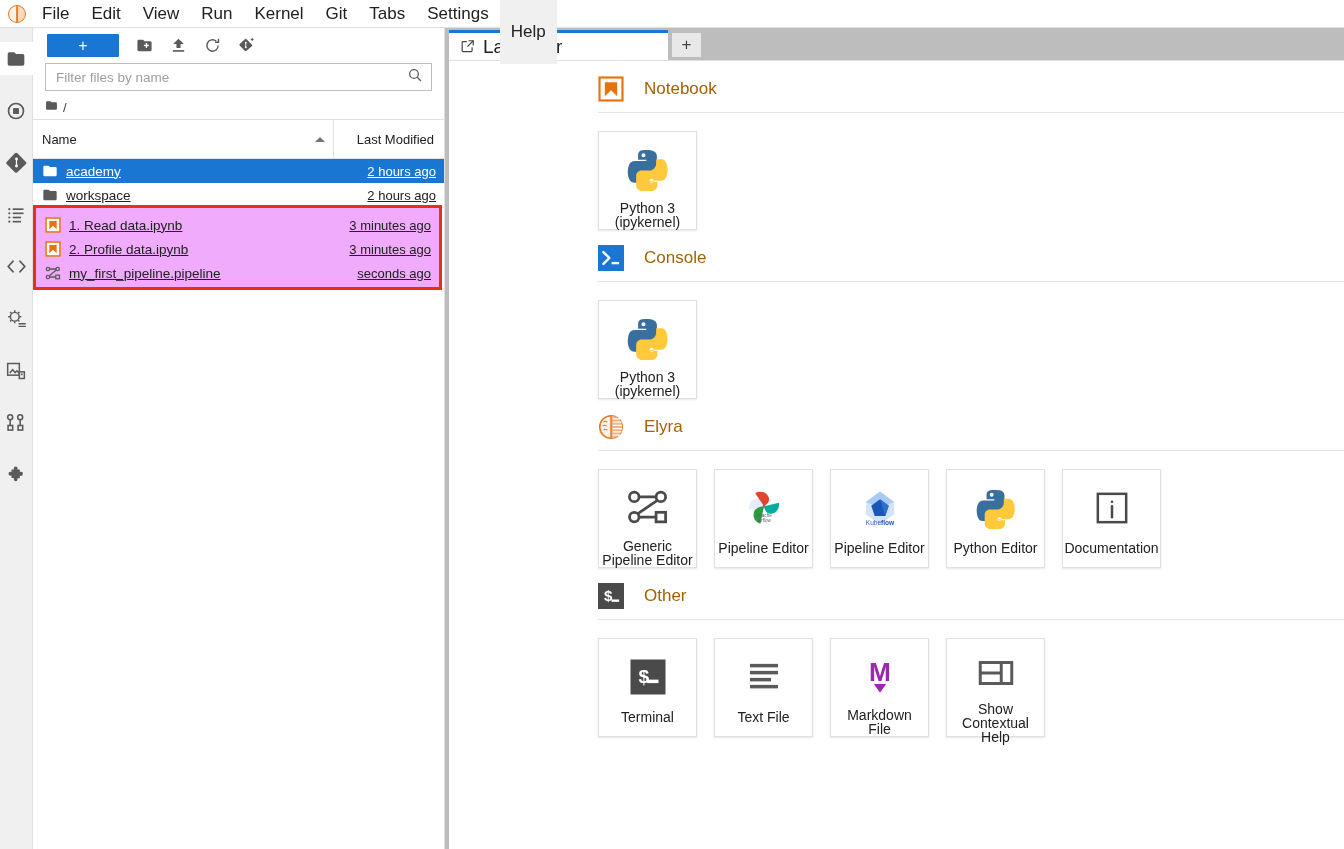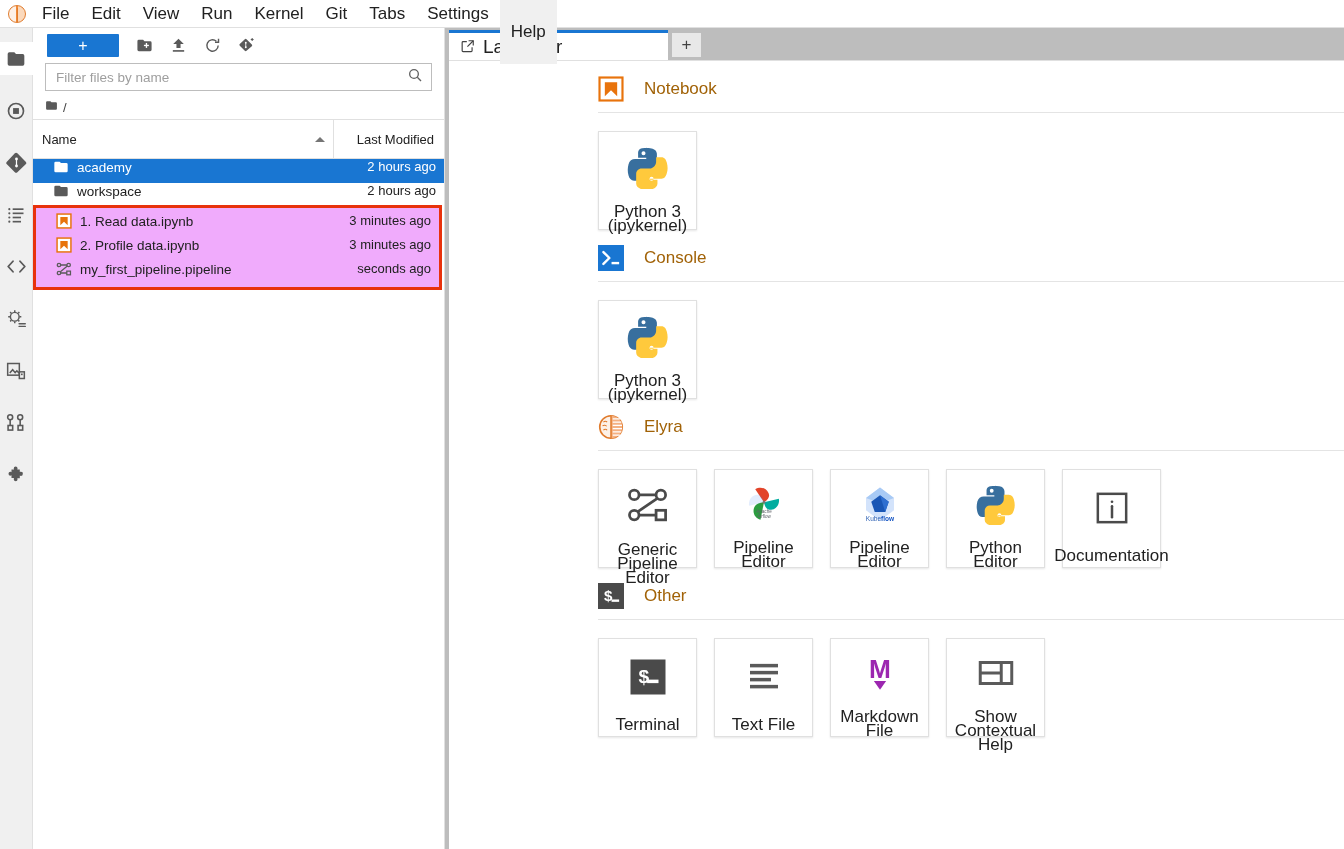--- a/index.html
+++ b/index.html
@@ -103,23 +103,24 @@
     border-right: 1px solid #e0e0e0; height: 100%;
   }
   #fb-header .col-mod {
     width: 110px; text-align: right; padding-right: 10px;
   }
   .sort-caret {
     width: 0; height: 0; border-left: 5px solid transparent;
     border-right: 5px solid transparent; border-bottom: 5px solid #757575;
   }
   .fb-row {
-    display: flex; align-items: flex-start; height: 24px;
+    display: flex; align-items: center; height: 24px;
     font-size: 13.5px; color: #212121; cursor: pointer;
-    padding-left: 20px;
+    padding-left: 9px;
+    text-decoration: underline;
   }
   .fb-row.selected { background: #1976d2; color: #fff; }
   .fb-row .fname { flex: 1; display: flex; align-items: center; gap: 8px;
     overflow: hidden; white-space: nowrap; }
   .fb-row .fmod { width: 112px; text-align: right; padding-right: 8px;
     font-size: 13px; }
   .ficon { width: 16px; height: 16px; flex: none; display: block; }
 
   
   #fb-highlight {
@@ -173,22 +174,22 @@
     width: 99px; height: 99px; background: #fff; border: 1px solid #e0e0e0;
     box-shadow: 0 1px 2px rgba(0,0,0,0.10);
     display: flex; flex-direction: column; align-items: center;
     justify-content: flex-start; cursor: pointer; flex: none;
     padding-top: 13px;
   }
   .card .card-icon {
     height: 50px; display: flex; align-items: center; justify-content: center;
   }
   .card .card-label {
-    font-size: 17px; color: #212121; text-align: center;
-    line-height: 14px; padding: 0 3px; margin-top: 16px;
+    font-size: 14px; color: #212121; text-align: center;
+    line-height: 14px; padding: 0 3px; margin-top: 8px;
   }
   .sec-icon { width: 26px; height: 26px; flex: none; display: block; }
 </style>
 </head>
 <body>
 
 <div id="menubar">
   <div id="elyra-logo">
     <div class="brain"></div>
   </div>

